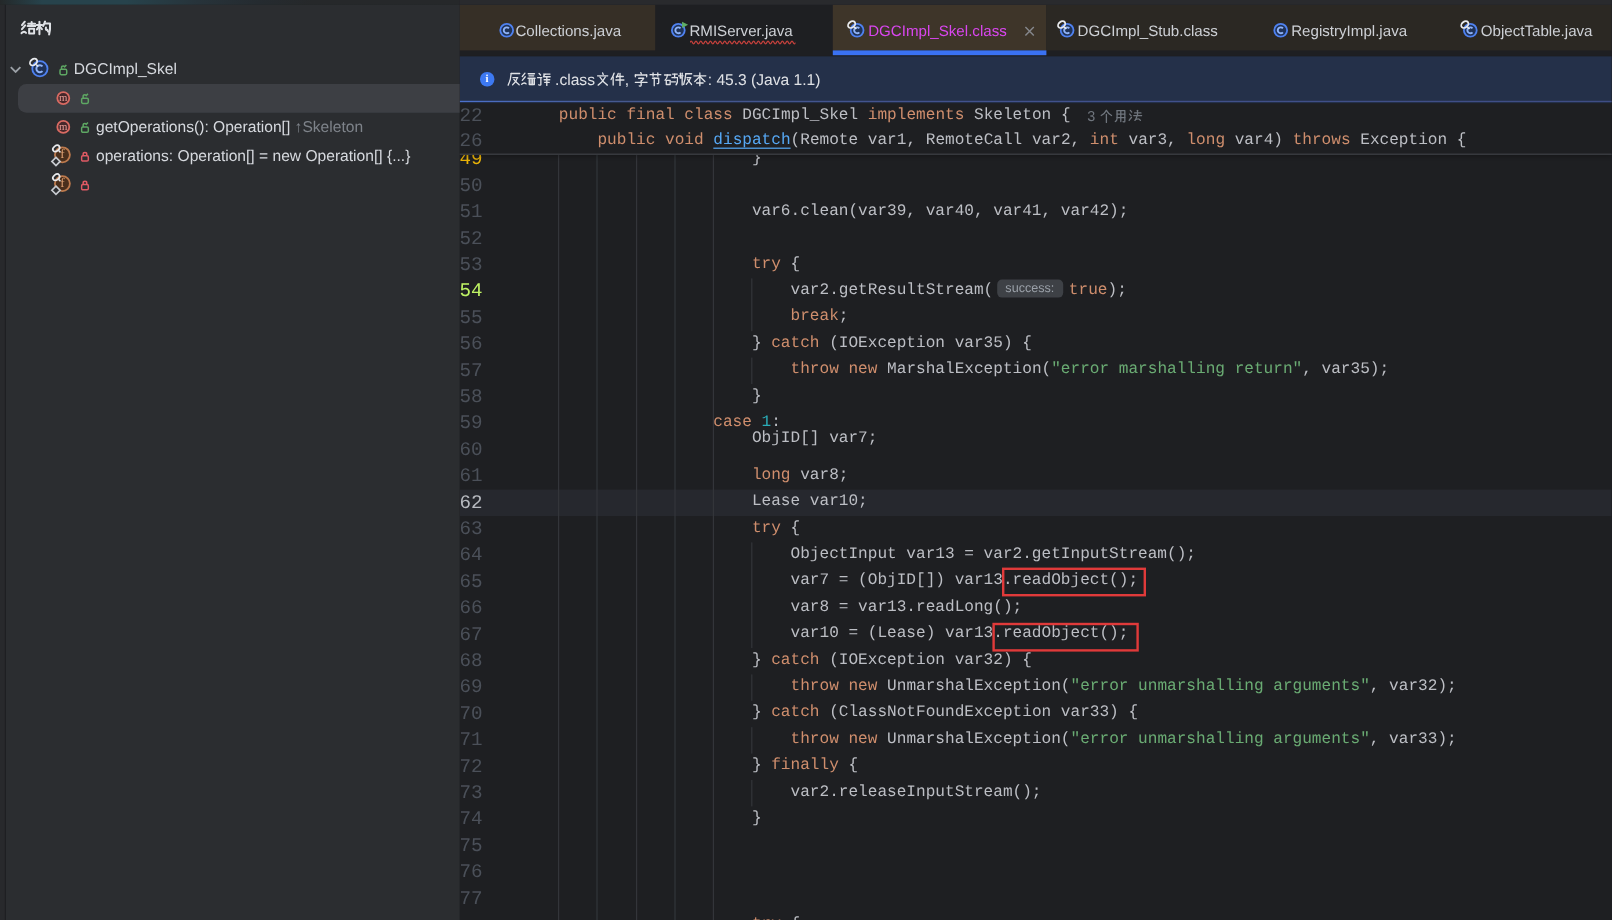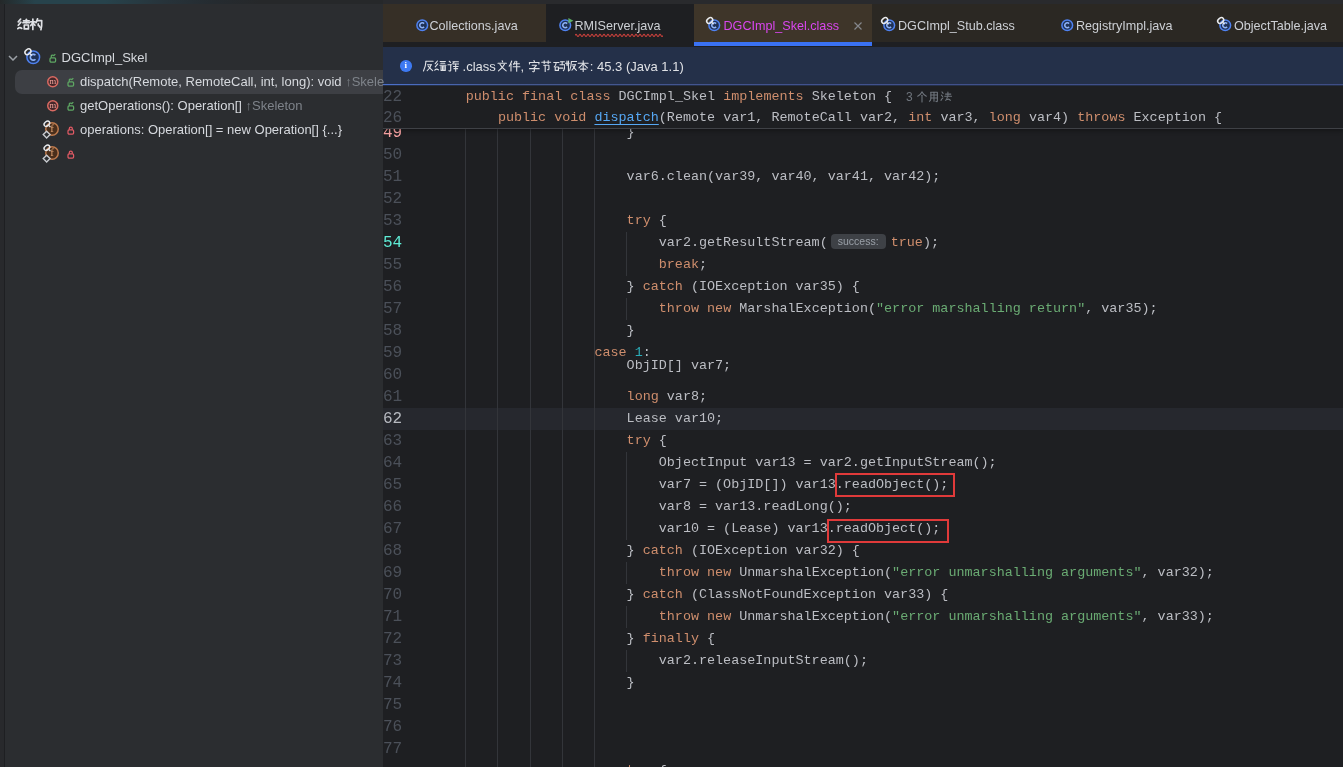--- a/index.html
+++ b/index.html
@@ -16,29 +16,29 @@
 i.d{font-style:normal;color:#56a8f5;text-decoration:underline;text-underline-offset:2.5px;text-decoration-thickness:1px}
 .pill{display:inline-block;vertical-align:middle;margin:0 5px 2px 3px;width:55px;height:15px;border-radius:4px;background:#3e4146;color:#9aa0a8;font-family:"Liberation Sans",sans-serif;font-size:10.5px;line-height:15px;text-align:center}
 .guide{position:absolute;width:1px;background:#33353a}
 .tabtxt{position:absolute;top:13.5px;height:17px;line-height:17px;font-size:12.6px;color:#cdd0d5;white-space:nowrap}
 .trtxt{position:absolute;height:24px;line-height:24px;font-size:13px;color:#d6d9de;white-space:nowrap}
 .gray{color:#7e838a}
 </style></head><body>
 
 <div id="editor">
 <div class="abs" style="left:0;top:407.6px;width:960px;height:22px;background:#26282e"></div>
-<div class="ln" style="top:121.6px;color:#fca5a5">49</div>
+<div class="ln" style="top:121.6px;color:#eab308">49</div>
 <div class="cl" style="top:121.6px"><span class="code">                        }</span></div>
 <div class="ln" style="top:143.6px;color:#4b5059">50</div>
 <div class="ln" style="top:165.6px;color:#4b5059">51</div>
 <div class="cl" style="top:165.6px"><span class="code">                        var6.clean(var39, var40, var41, var42);</span></div>
 <div class="ln" style="top:187.6px;color:#4b5059">52</div>
 <div class="ln" style="top:209.6px;color:#4b5059">53</div>
 <div class="cl" style="top:209.6px"><span class="code">                        <i class="k">try</i> {</span></div>
-<div class="ln" style="top:231.6px;color:#5eead4">54</div>
+<div class="ln" style="top:231.6px;color:#bef264">54</div>
 <div class="cl" style="top:231.6px"><span class="code">                            var2.getResultStream(<span class="pill">success:</span><i class="k">true</i>);</span></div>
 <div class="ln" style="top:253.6px;color:#4b5059">55</div>
 <div class="cl" style="top:253.6px"><span class="code">                            <i class="k">break</i>;</span></div>
 <div class="ln" style="top:275.6px;color:#4b5059">56</div>
 <div class="cl" style="top:275.6px"><span class="code">                        } <i class="k">catch</i> (IOException var35) {</span></div>
 <div class="ln" style="top:297.6px;color:#4b5059">57</div>
 <div class="cl" style="top:297.6px"><span class="code">                            <i class="k">throw</i> <i class="k">new</i> MarshalException(<i class="s">"error marshalling return"</i>, var35);</span></div>
 <div class="ln" style="top:319.6px;color:#4b5059">58</div>
 <div class="cl" style="top:319.6px"><span class="code">                        }</span></div>
 <div class="ln" style="top:341.6px;color:#4b5059">59</div>
@@ -284,21 +284,20 @@
     </svg>
 <div class="trtxt" style="left:61.5px;top:41.6px">DGCImpl_Skel</div>
 <svg style="position:absolute;left:44px;top:67.6px;overflow:visible" width="17.5" height="19.5" viewBox="0 0 17.5 19.5">
       <circle cx="8.75" cy="9.75" r="5.0" fill="#46272a" stroke="#d96a62" stroke-width="1.5"></circle>
       <text x="8.75" y="12.45" text-anchor="middle" font-family="Liberation Serif,serif" font-size="8.97" fill="#efa29a">m</text>
     </svg>
 <svg style="position:absolute;left:67px;top:72.6px" width="9" height="11" viewBox="0 0 9 11">
       <path d="M2.3 4.8 V3.1 Q2.3 2 3.6 2 Q4.5 2 4.9 2.6 L6.3 1.1" fill="none" stroke="#5ea763" stroke-width="1.25"></path>
       <rect x="1" y="4.8" width="5.6" height="4.4" rx="1.1" fill="none" stroke="#5ea763" stroke-width="1.25"></rect>
     </svg>
-<div class="trtxt" style="left:80px;top:65.6px">dispatch(Remote, RemoteCall, int, long): void <span class="gray">↑Skele</span></div>
 <svg style="position:absolute;left:44px;top:91.6px;overflow:visible" width="17.5" height="19.5" viewBox="0 0 17.5 19.5">
       <circle cx="8.75" cy="9.75" r="5.0" fill="#46272a" stroke="#d96a62" stroke-width="1.5"></circle>
       <text x="8.75" y="12.45" text-anchor="middle" font-family="Liberation Serif,serif" font-size="8.97" fill="#efa29a">m</text>
     </svg>
 <svg style="position:absolute;left:67px;top:96.6px" width="9" height="11" viewBox="0 0 9 11">
       <path d="M2.3 4.8 V3.1 Q2.3 2 3.6 2 Q4.5 2 4.9 2.6 L6.3 1.1" fill="none" stroke="#5ea763" stroke-width="1.25"></path>
       <rect x="1" y="4.8" width="5.6" height="4.4" rx="1.1" fill="none" stroke="#5ea763" stroke-width="1.25"></rect>
     </svg>
 <div class="trtxt" style="left:80px;top:89.6px">getOperations(): Operation[] <span class="gray">↑Skeleton</span></div>
 <svg style="position:absolute;left:42px;top:114.1px;overflow:visible" width="20" height="22" viewBox="0 0 20 22">

